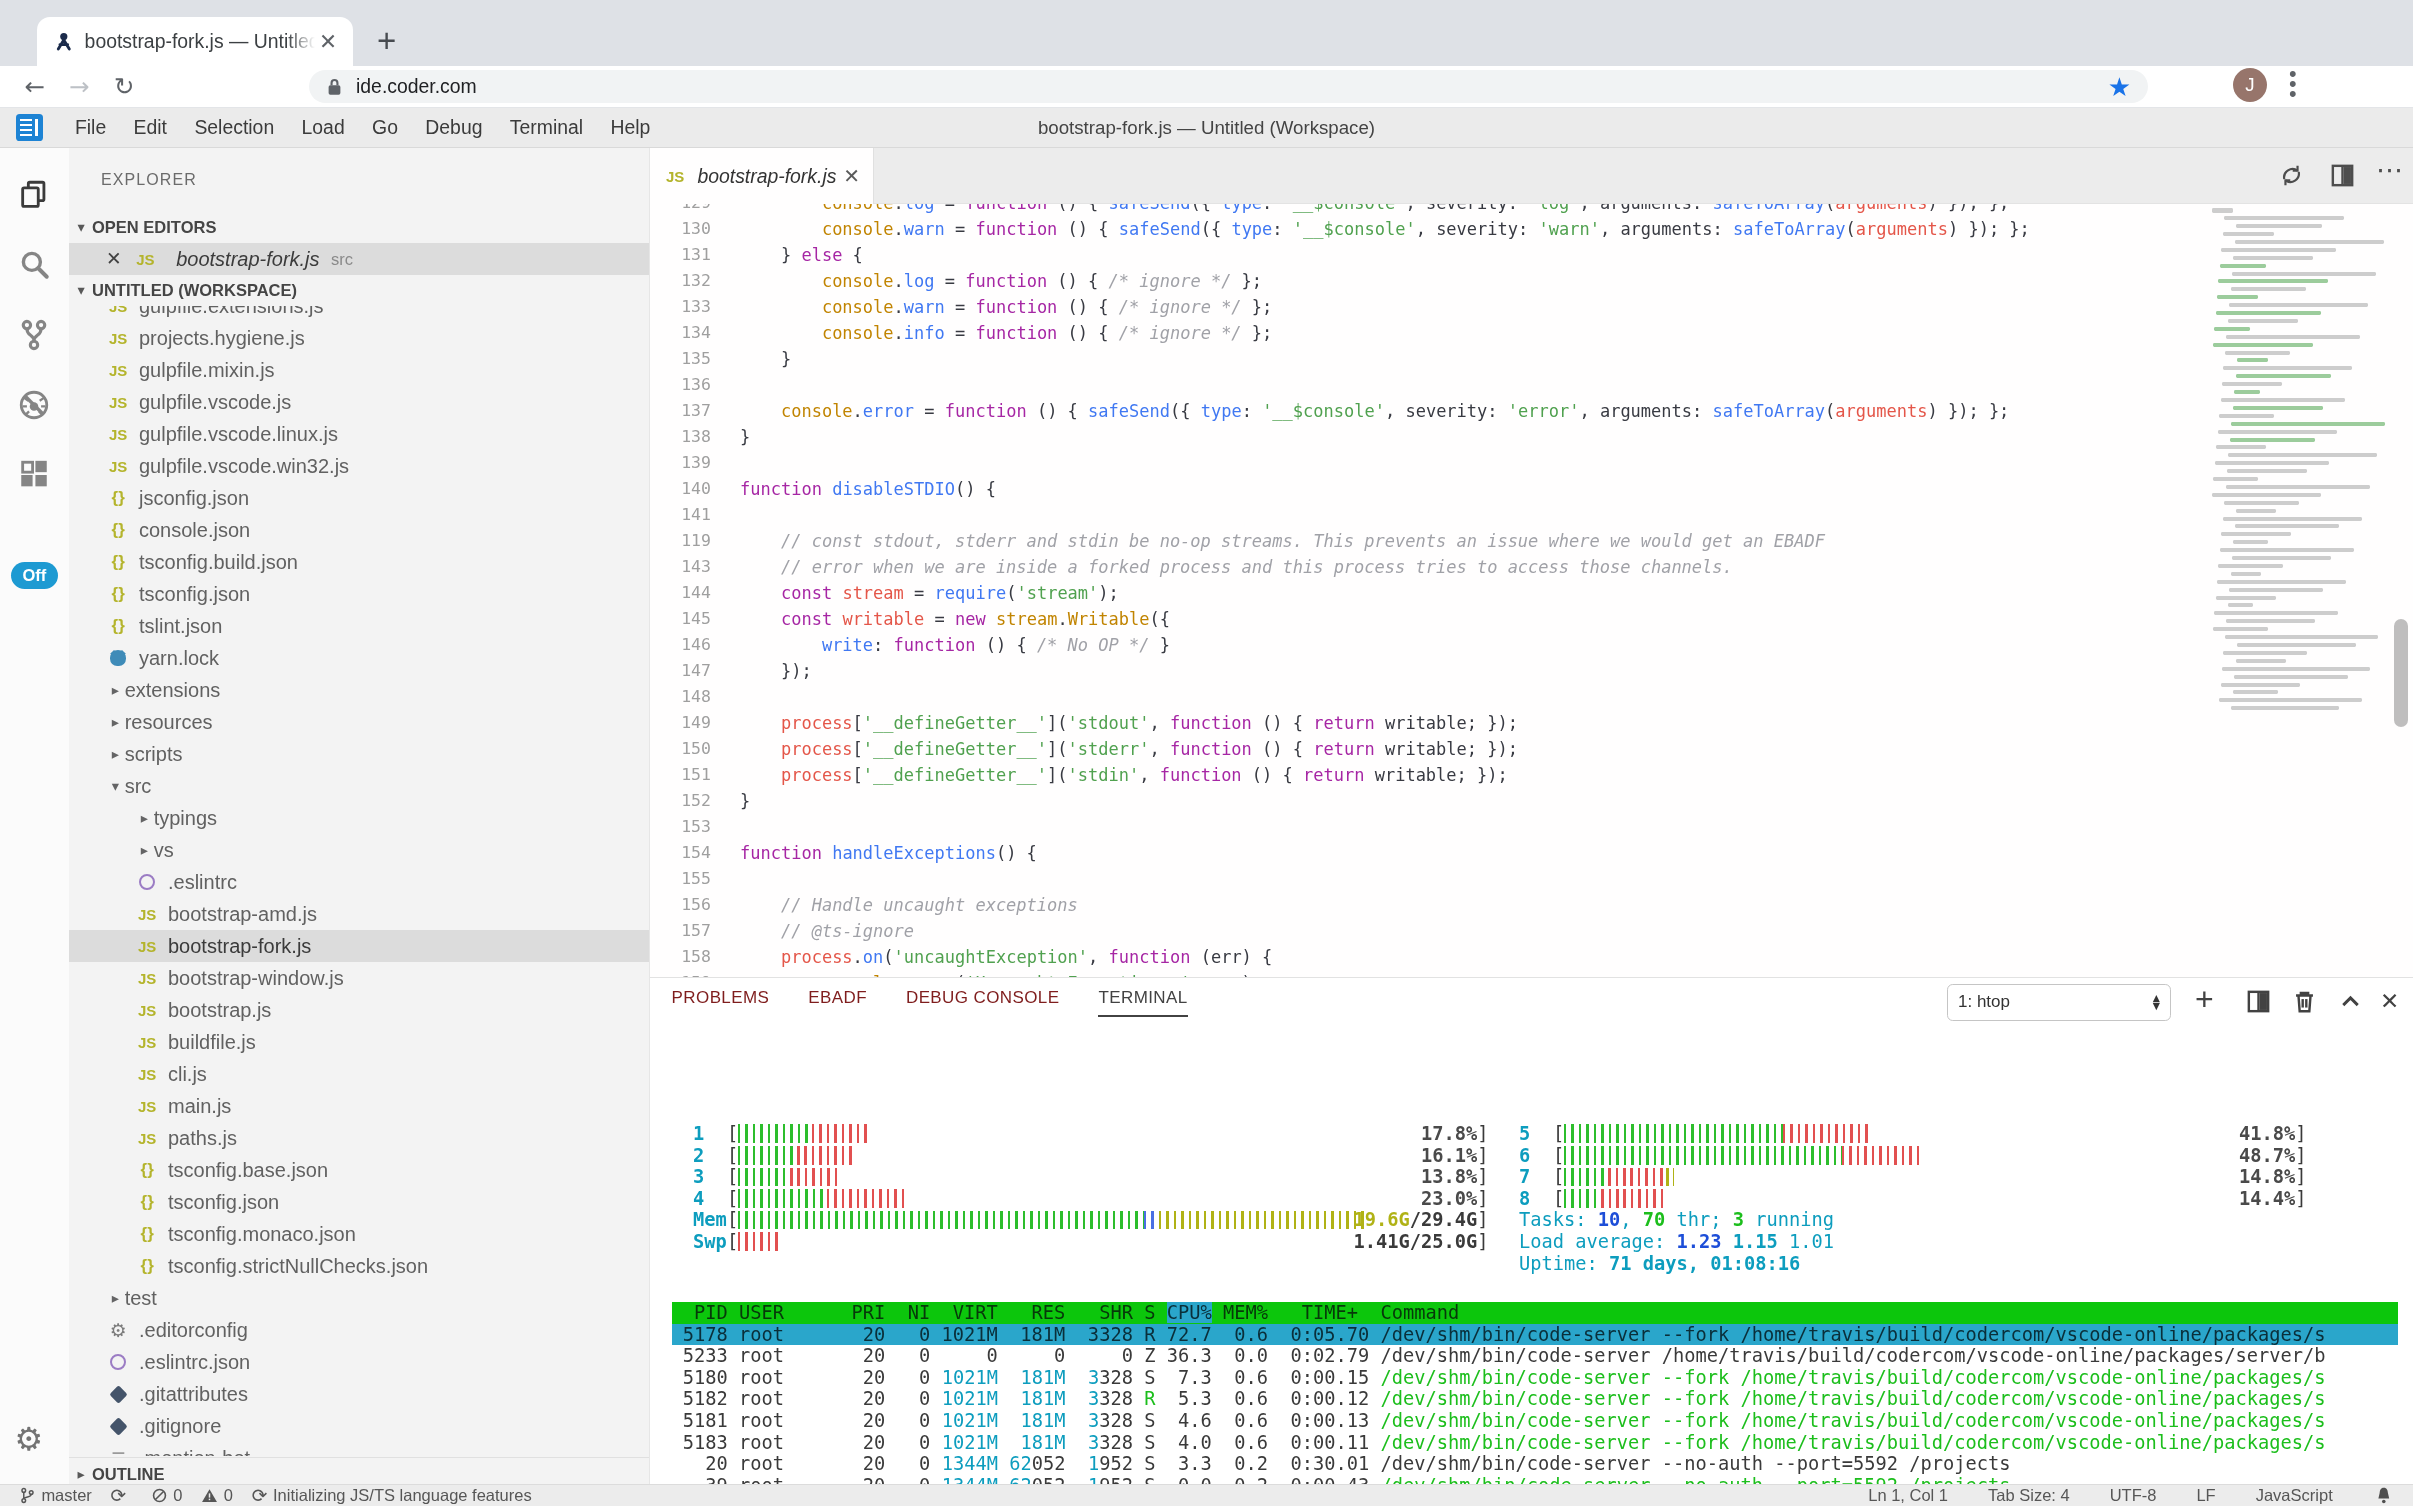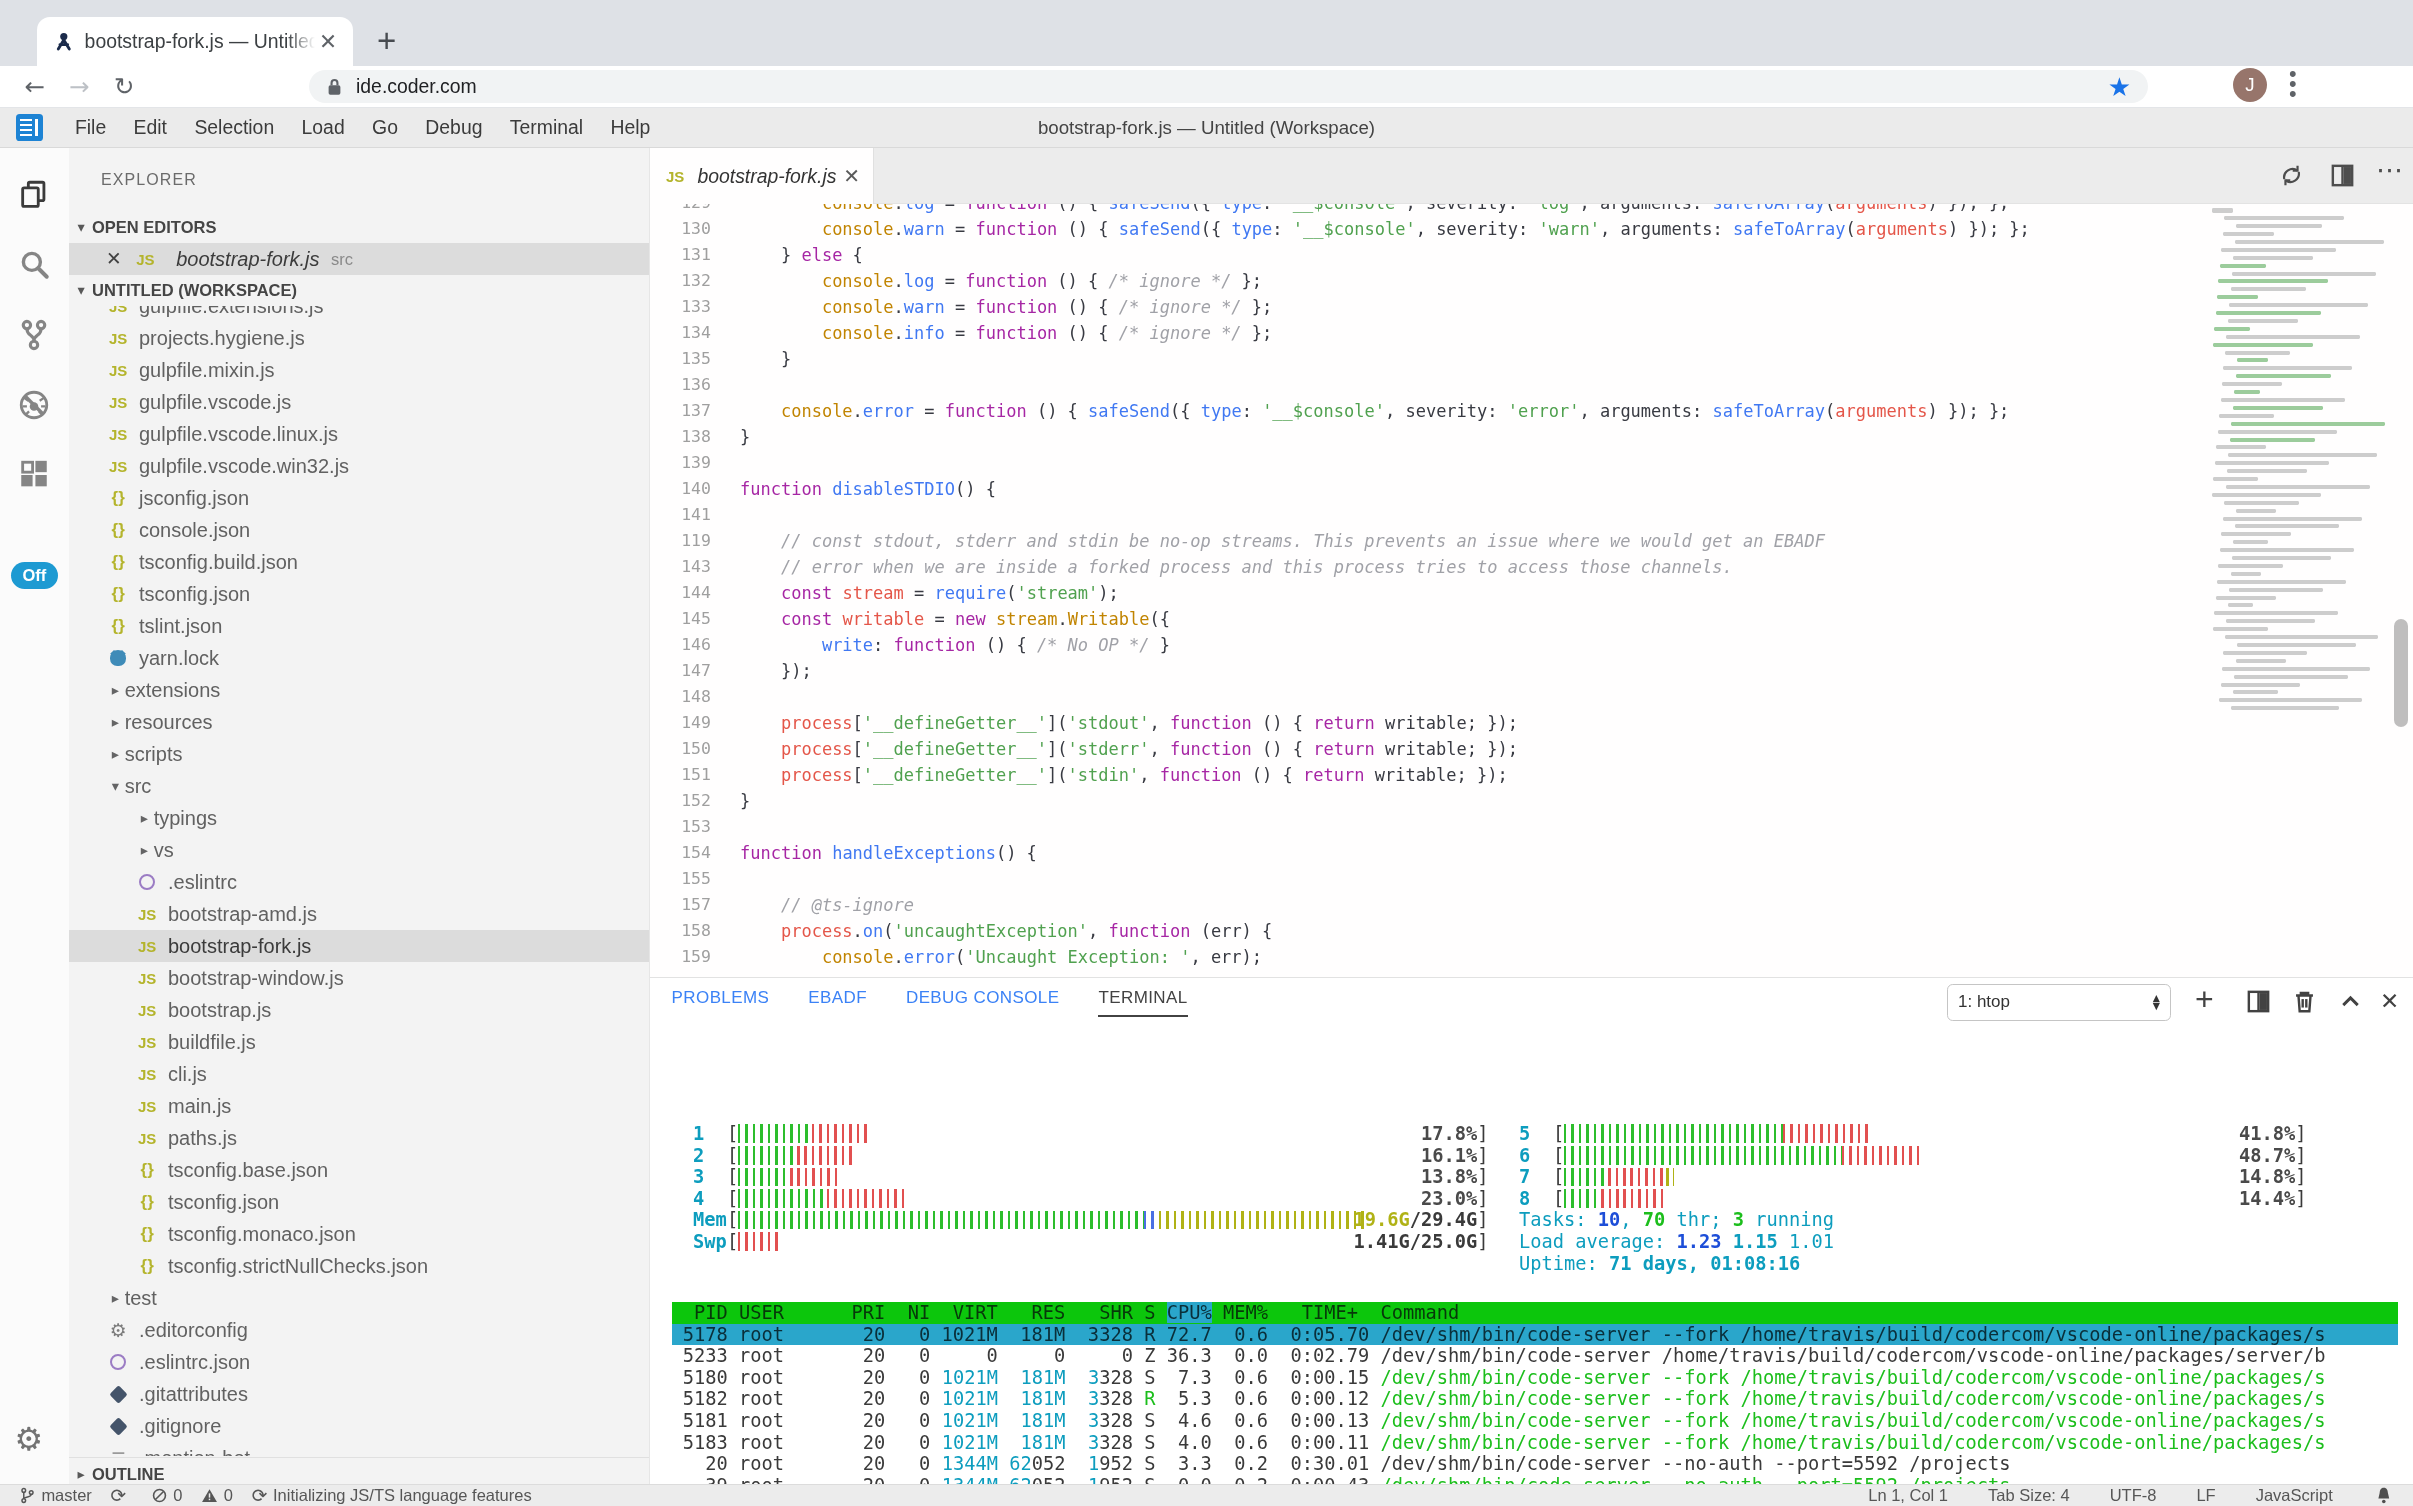--- a/index.html
+++ b/index.html
@@ -91,21 +91,21 @@
   .ltext{margin-left:29px;}
   .ck{color:#a626a4;} .cf{color:#4078f2;} .cs{color:#50a14f;} .cv{color:#e45649;}
   .cg{color:#c18401;} .cc{color:#a0a1a7;font-style:italic;} .cp{color:#383a42;}
   #minimap{left:2209px;top:204px;width:181px;height:773px;}
   .mmline{position:absolute;height:4.3px;border-radius:1.4px;}
   #escroll{left:2394px;top:619px;width:14.4px;height:108px;background:rgba(0,0,0,.25);border-radius:7.2px;}
 
   
   #panel{left:650px;top:977px;width:1763px;height:507px;background:#fff;border-top:0.7px solid #e2e2e2;box-sizing:border-box;}
   #ptabs{position:absolute;left:21.6px;top:10px;display:flex;}
-  #ptabs .pt{font-size:17px;letter-spacing:0.4px;color:#3b82f6;margin-right:39px;padding-bottom:7.2px;}
+  #ptabs .pt{font-size:17px;letter-spacing:0.4px;color:#7f1d1d;margin-right:39px;padding-bottom:7.2px;}
   #ptabs .pt.active{color:#424242;border-bottom:2.2px solid #424242;}
   #psel{position:absolute;left:1297px;top:5.7px;width:224px;height:37px;background:#fff;border:0.7px solid #c5c5c5;border-radius:5.7px;
         display:flex;align-items:center;box-sizing:border-box;padding:0 10px;}
   #psel .val{font-size:17px;color:#333;flex:1;}
   #psel .arr{display:flex;flex-direction:column;font-size:9.3px;color:#333;line-height:8px;font-family:"DejaVu Sans",sans-serif;}
   .panic{position:absolute;top:8.6px;width:32px;height:32px;color:#424242;}
   #terminal{position:absolute;left:0;top:57px;width:1763px;height:450px;font-family:"DejaVu Sans Mono",monospace;
             font-size:18.7px;line-height:21.6px;}
   .t-cyan{color:#0d9dbe;} .t-cyanb{color:#0d9dbe;font-weight:bold;}
   .t-dark{color:#3a3a3a;} .t-darkb{color:#1d4ed8;font-weight:bold;}
@@ -538,20 +538,21 @@
       <div class="cline"><span class="lnum">146</span><span class="ltext"><span class="cp">        </span><span class="cf">write</span><span class="cp">: </span><span class="ck">function</span><span class="cp"> () { </span><span class="cc">/* No OP */</span><span class="cp"> }</span></span></div>
       <div class="cline"><span class="lnum">147</span><span class="ltext"><span class="cp">    });</span></span></div>
       <div class="cline"><span class="lnum">148</span><span class="ltext"></span></div>
       <div class="cline"><span class="lnum">149</span><span class="ltext"><span class="cp">    </span><span class="cv">process</span><span class="cp">[</span><span class="cs">'__defineGetter__'</span><span class="cp">](</span><span class="cs">'stdout'</span><span class="cp">, </span><span class="ck">function</span><span class="cp"> () { </span><span class="ck">return</span><span class="cp"> writable; });</span></span></div>
       <div class="cline"><span class="lnum">150</span><span class="ltext"><span class="cp">    </span><span class="cv">process</span><span class="cp">[</span><span class="cs">'__defineGetter__'</span><span class="cp">](</span><span class="cs">'stderr'</span><span class="cp">, </span><span class="ck">function</span><span class="cp"> () { </span><span class="ck">return</span><span class="cp"> writable; });</span></span></div>
       <div class="cline"><span class="lnum">151</span><span class="ltext"><span class="cp">    </span><span class="cv">process</span><span class="cp">[</span><span class="cs">'__defineGetter__'</span><span class="cp">](</span><span class="cs">'stdin'</span><span class="cp">, </span><span class="ck">function</span><span class="cp"> () { </span><span class="ck">return</span><span class="cp"> writable; });</span></span></div>
       <div class="cline"><span class="lnum">152</span><span class="ltext"><span class="cp">}</span></span></div>
       <div class="cline"><span class="lnum">153</span><span class="ltext"></span></div>
       <div class="cline"><span class="lnum">154</span><span class="ltext"><span class="ck">function</span><span class="cp"> </span><span class="cf">handleExceptions</span><span class="cp">() {</span></span></div>
       <div class="cline"><span class="lnum">155</span><span class="ltext"></span></div>
+      <div class="cline"><span class="lnum">156</span><span class="ltext"><span class="cp">    </span><span class="cc">// Handle uncaught exceptions</span></span></div>
       <div class="cline"><span class="lnum">157</span><span class="ltext"><span class="cp">    </span><span class="cc">// @ts-ignore</span></span></div>
       <div class="cline"><span class="lnum">158</span><span class="ltext"><span class="cp">    </span><span class="cv">process</span><span class="cp">.</span><span class="cf">on</span><span class="cp">(</span><span class="cs">'uncaughtException'</span><span class="cp">, </span><span class="ck">function</span><span class="cp"> (err) {</span></span></div>
       <div class="cline"><span class="lnum">159</span><span class="ltext"><span class="cp">        </span><span class="cg">console</span><span class="cp">.</span><span class="cf">error</span><span class="cp">(</span><span class="cs">'Uncaught Exception: '</span><span class="cp">, err);</span></span></div>
     </div>
 </div>
 <div class="abs" id="minimap">
     <div class="mmline" style="top: 4.3px; left: 2.9px; width: 21.6px; background: rgb(205, 205, 205);"></div>
     <div class="mmline" style="top: 12.2px; left: 15px; width: 120px; background: rgb(205, 205, 205);"></div>
     <div class="mmline" style="top: 20px; left: 27px; width: 86px; background: rgb(205, 205, 205);"></div>
     <div class="mmline" style="top: 28px; left: 13.7px; width: 51px; background: rgb(205, 205, 205);"></div>

